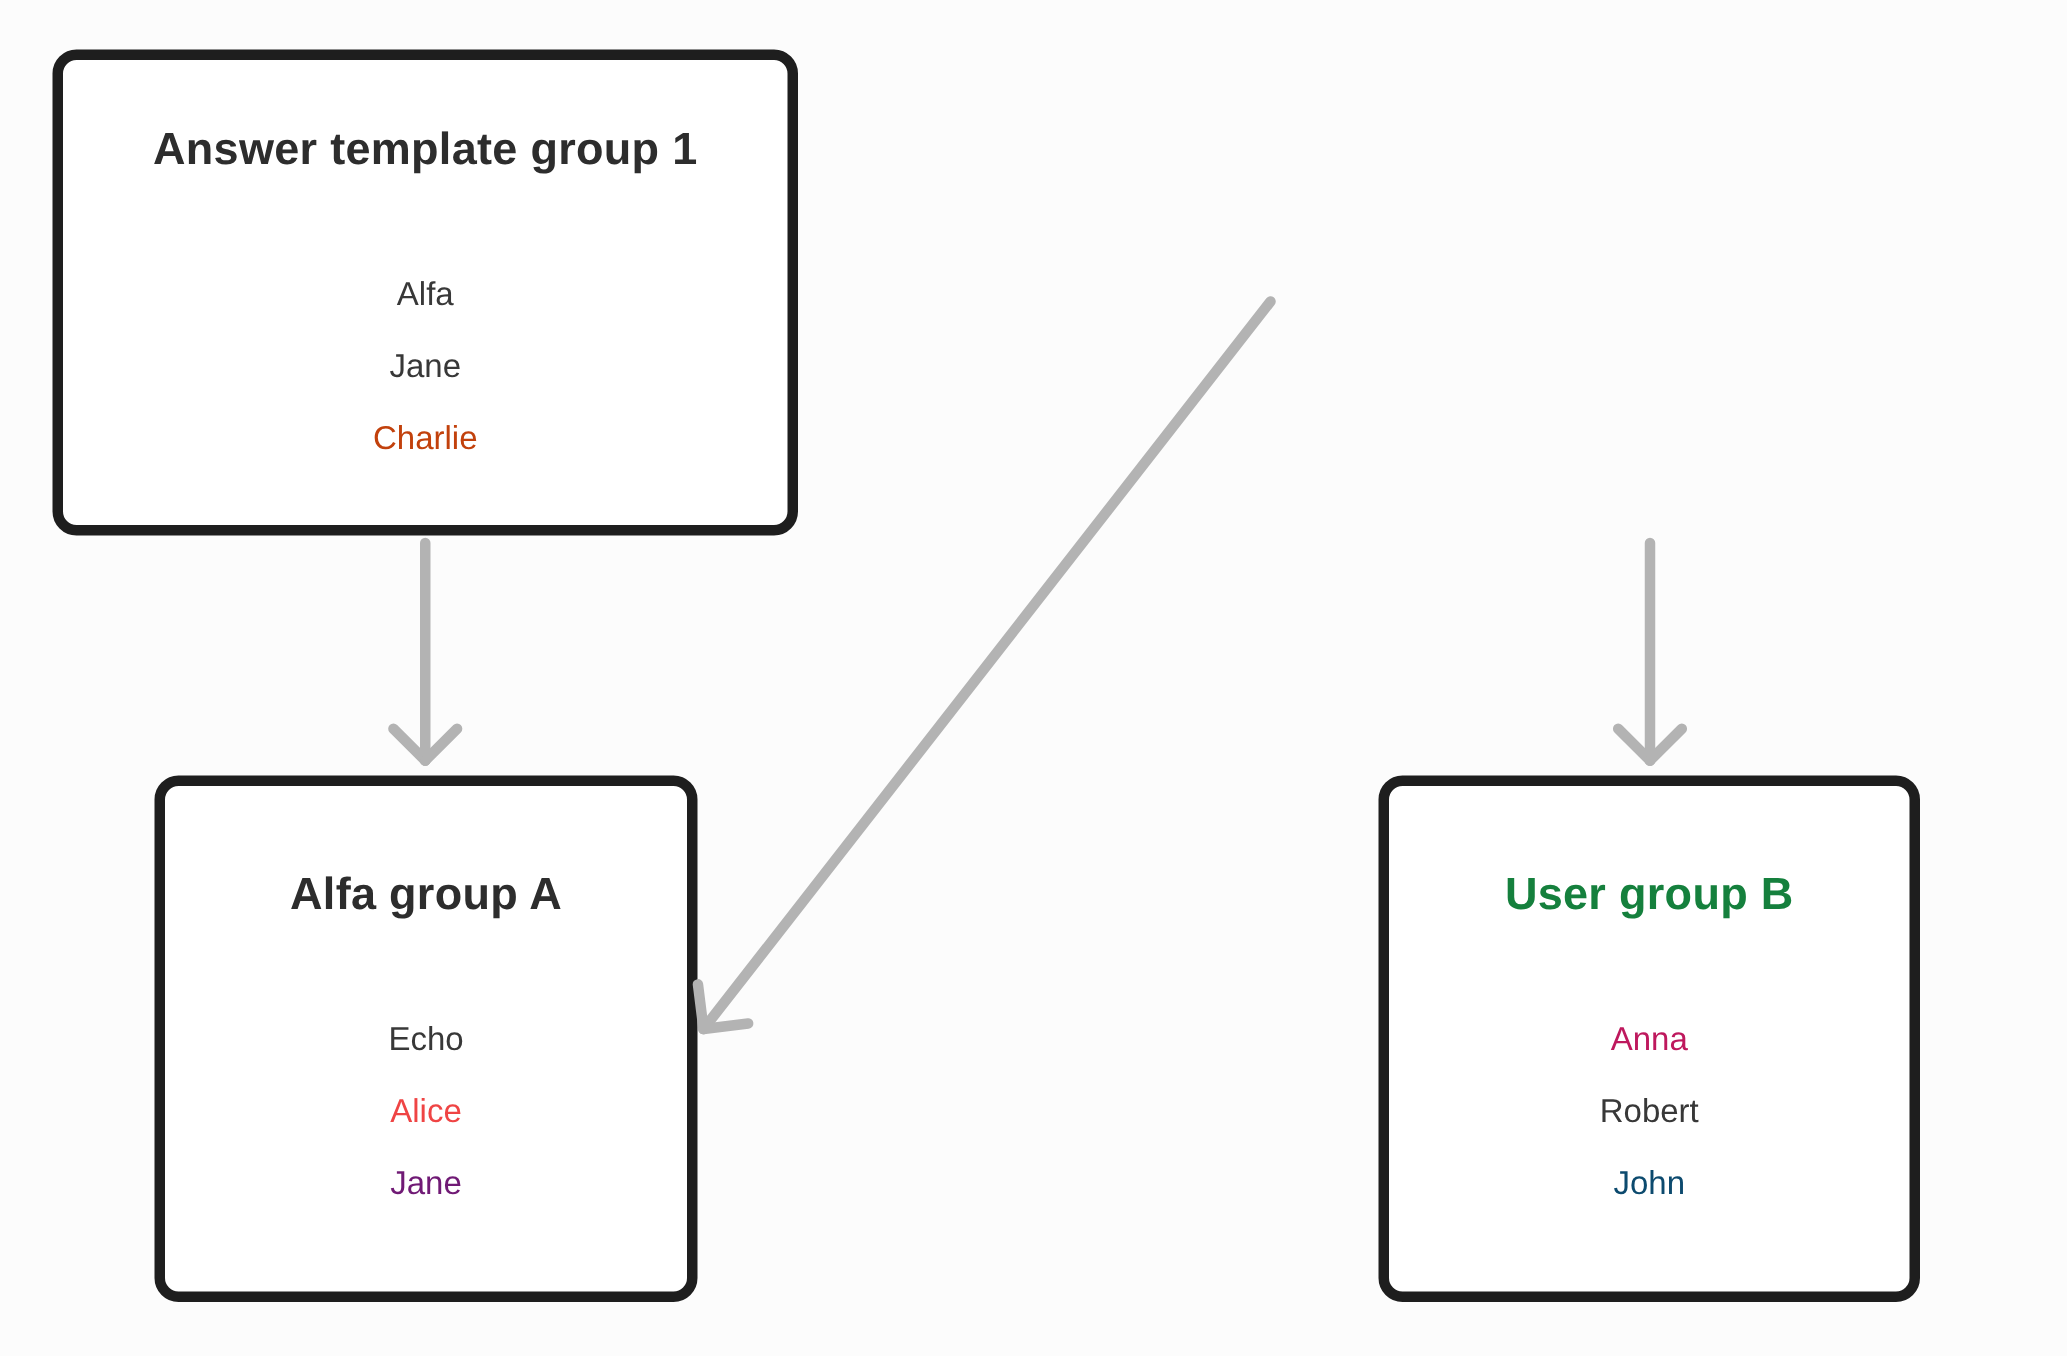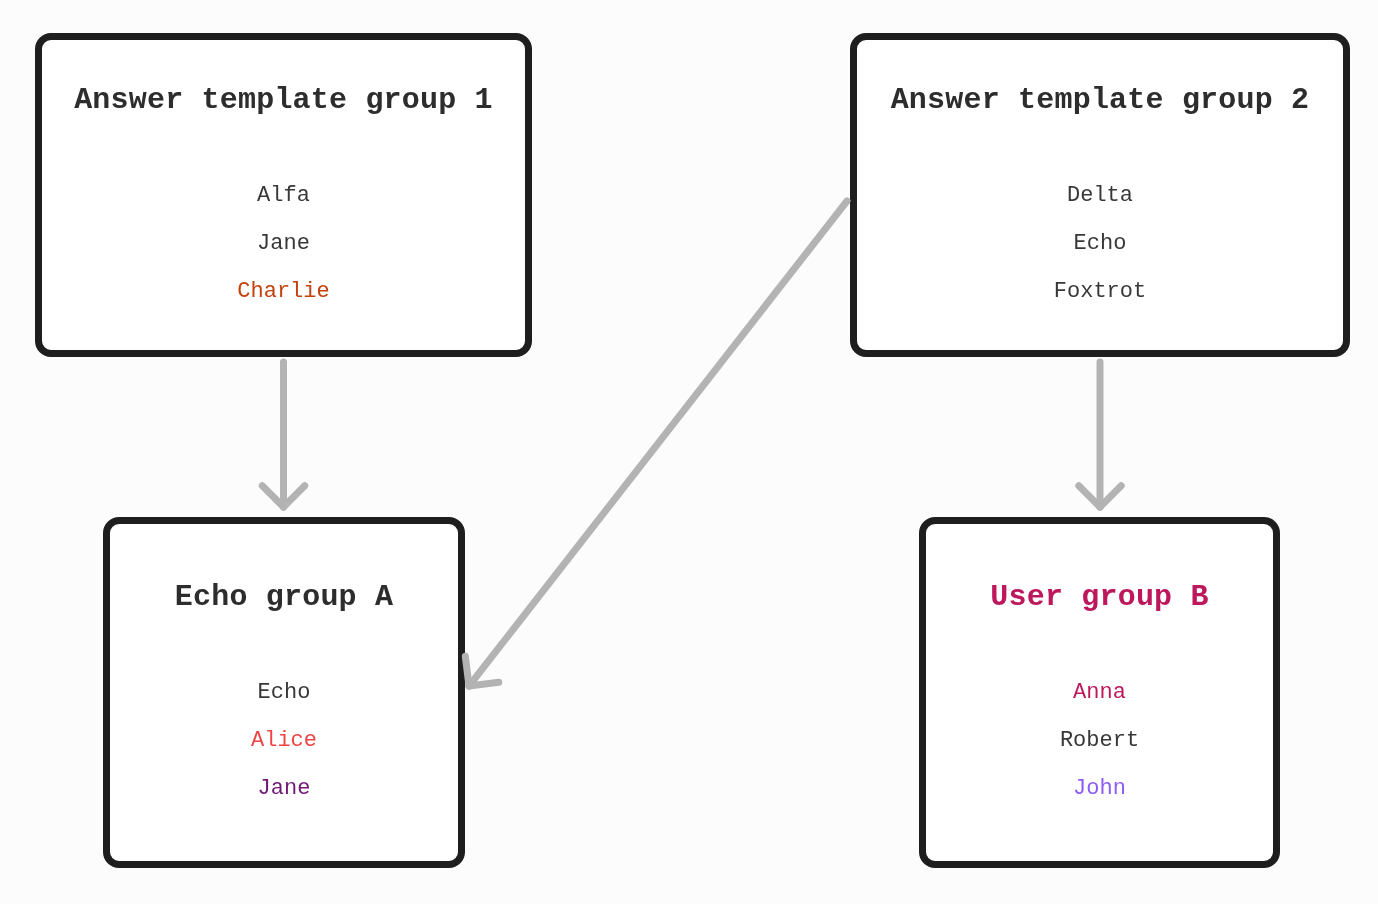--- a/index.html
+++ b/index.html
@@ -5,21 +5,21 @@
   html, body {
     margin: 0;
     padding: 0;
     background: #fcfcfc;
   }
   .canvas {
     position: relative;
     width: 1378px;
     height: 904px;
     background: #fcfcfc;
-    font-family: Liberation Mono, monospace;
+    font-family: Liberation Sans, sans-serif;
     overflow: hidden;
   }
   .node {
     position: absolute;
     box-sizing: border-box;
     background: #ffffff;
     border: 7px solid #1e1e1e;
     border-radius: 16px;
     display: flex;
     flex-direction: column;
@@ -66,44 +66,36 @@
 
   <div class="node node-answer-template-group-1" style="border-color: rgb(30, 30, 30); background: rgb(255, 255, 255);">
     <div class="node-title" style="color: rgb(45, 45, 45);">Answer template group 1</div>
     <ul class="node-items">
       <li style="color: rgb(56, 56, 56);">Alfa</li>
       <li style="color: rgb(56, 56, 56);">Jane</li>
       <li style="color: #c2410c;">Charlie</li>
     </ul>
   </div>
 
-  <div class="node node-answer-template-group-2" style="border-color: rgb(30, 30, 30); background: rgb(255, 255, 255);">
-    <div class="node-title" style="color: rgb(45, 45, 45);">Answer template group 2</div>
-    <ul class="node-items">
-      <li style="color: rgb(56, 56, 56);">Delta</li>
-      <li style="color: rgb(56, 56, 56);">Echo</li>
-      <li style="color: rgb(56, 56, 56);">Foxtrot</li>
-    </ul>
-  </div>
 
   <div class="node node-user-group-a" style="border-color: rgb(30, 30, 30); background: rgb(255, 255, 255);">
-    <div class="node-title" style="color: rgb(45, 45, 45);">Echo group A</div>
+    <div class="node-title" style="color: rgb(45, 45, 45);">Alfa group A</div>
     <ul class="node-items">
       <li style="color: rgb(56, 56, 56);">Echo</li>
       <li style="color: #ef4444;">Alice</li>
       <li style="color: #701a75;">Jane</li>
     </ul>
   </div>
 
   <div class="node node-user-group-b" style="border-color: rgb(30, 30, 30); background: rgb(255, 255, 255);">
-    <div class="node-title" style="color: #be185d;">User group B</div>
+    <div class="node-title" style="color: #15803d;">User group B</div>
     <ul class="node-items">
       <li style="color: #be185d;">Anna</li>
       <li style="color: rgb(56, 56, 56);">Robert</li>
-      <li style="color: #8b5cf6;">John</li>
+      <li style="color: #0c4a6e;">John</li>
     </ul>
   </div>
 
   <svg class="edges-layer" viewBox="0 0 1378 904" xmlns="http://www.w3.org/2000/svg">
       <g>
         <line x1="283.5" y1="362" x2="283.5" y2="507" stroke="#b3b3b3" stroke-width="7" stroke-linecap="round"></line>
         <line x1="283.5" y1="507" x2="262.2867965644036" y2="485.7867965644036" stroke="#b3b3b3" stroke-width="7" stroke-linecap="round"></line>
         <line x1="283.5" y1="507" x2="304.7132034355964" y2="485.7867965644036" stroke="#b3b3b3" stroke-width="7" stroke-linecap="round"></line>
       </g>
       <g>

